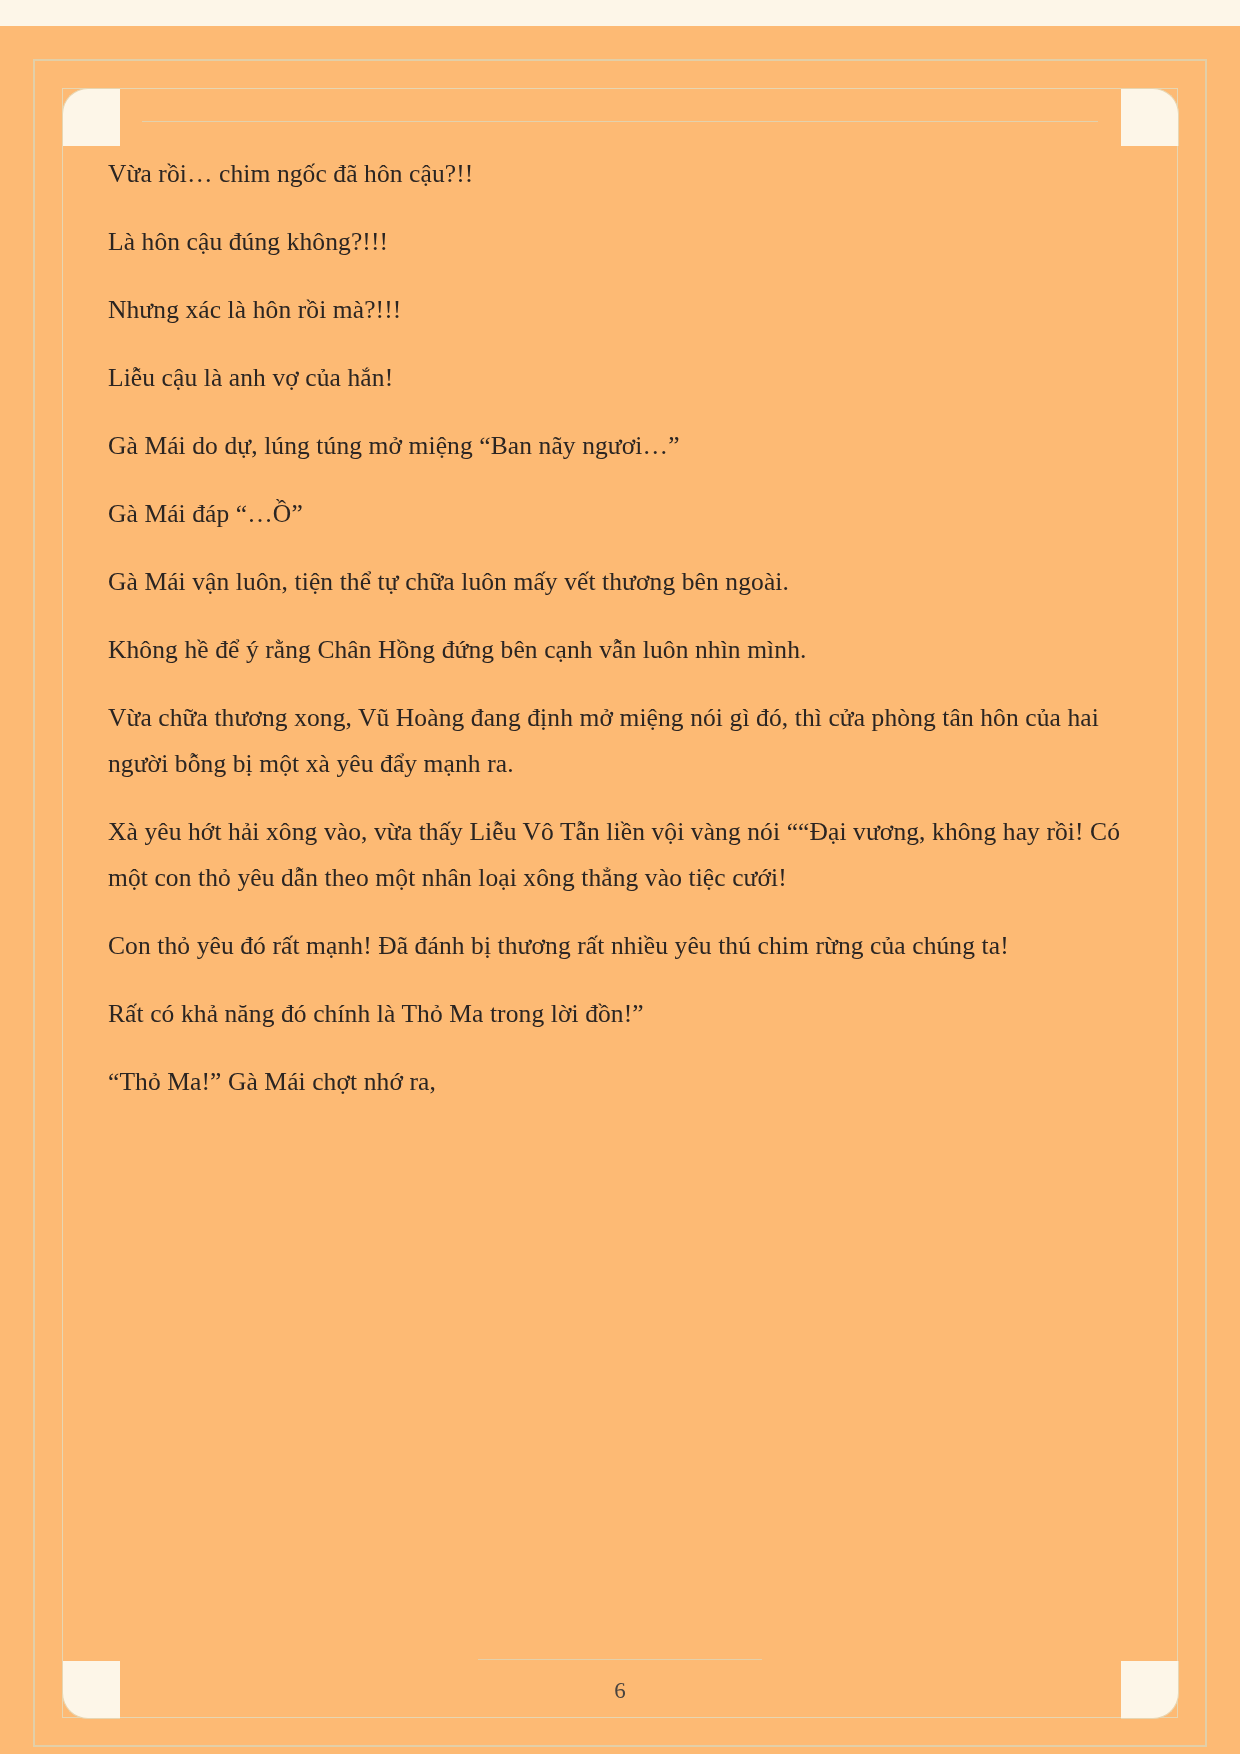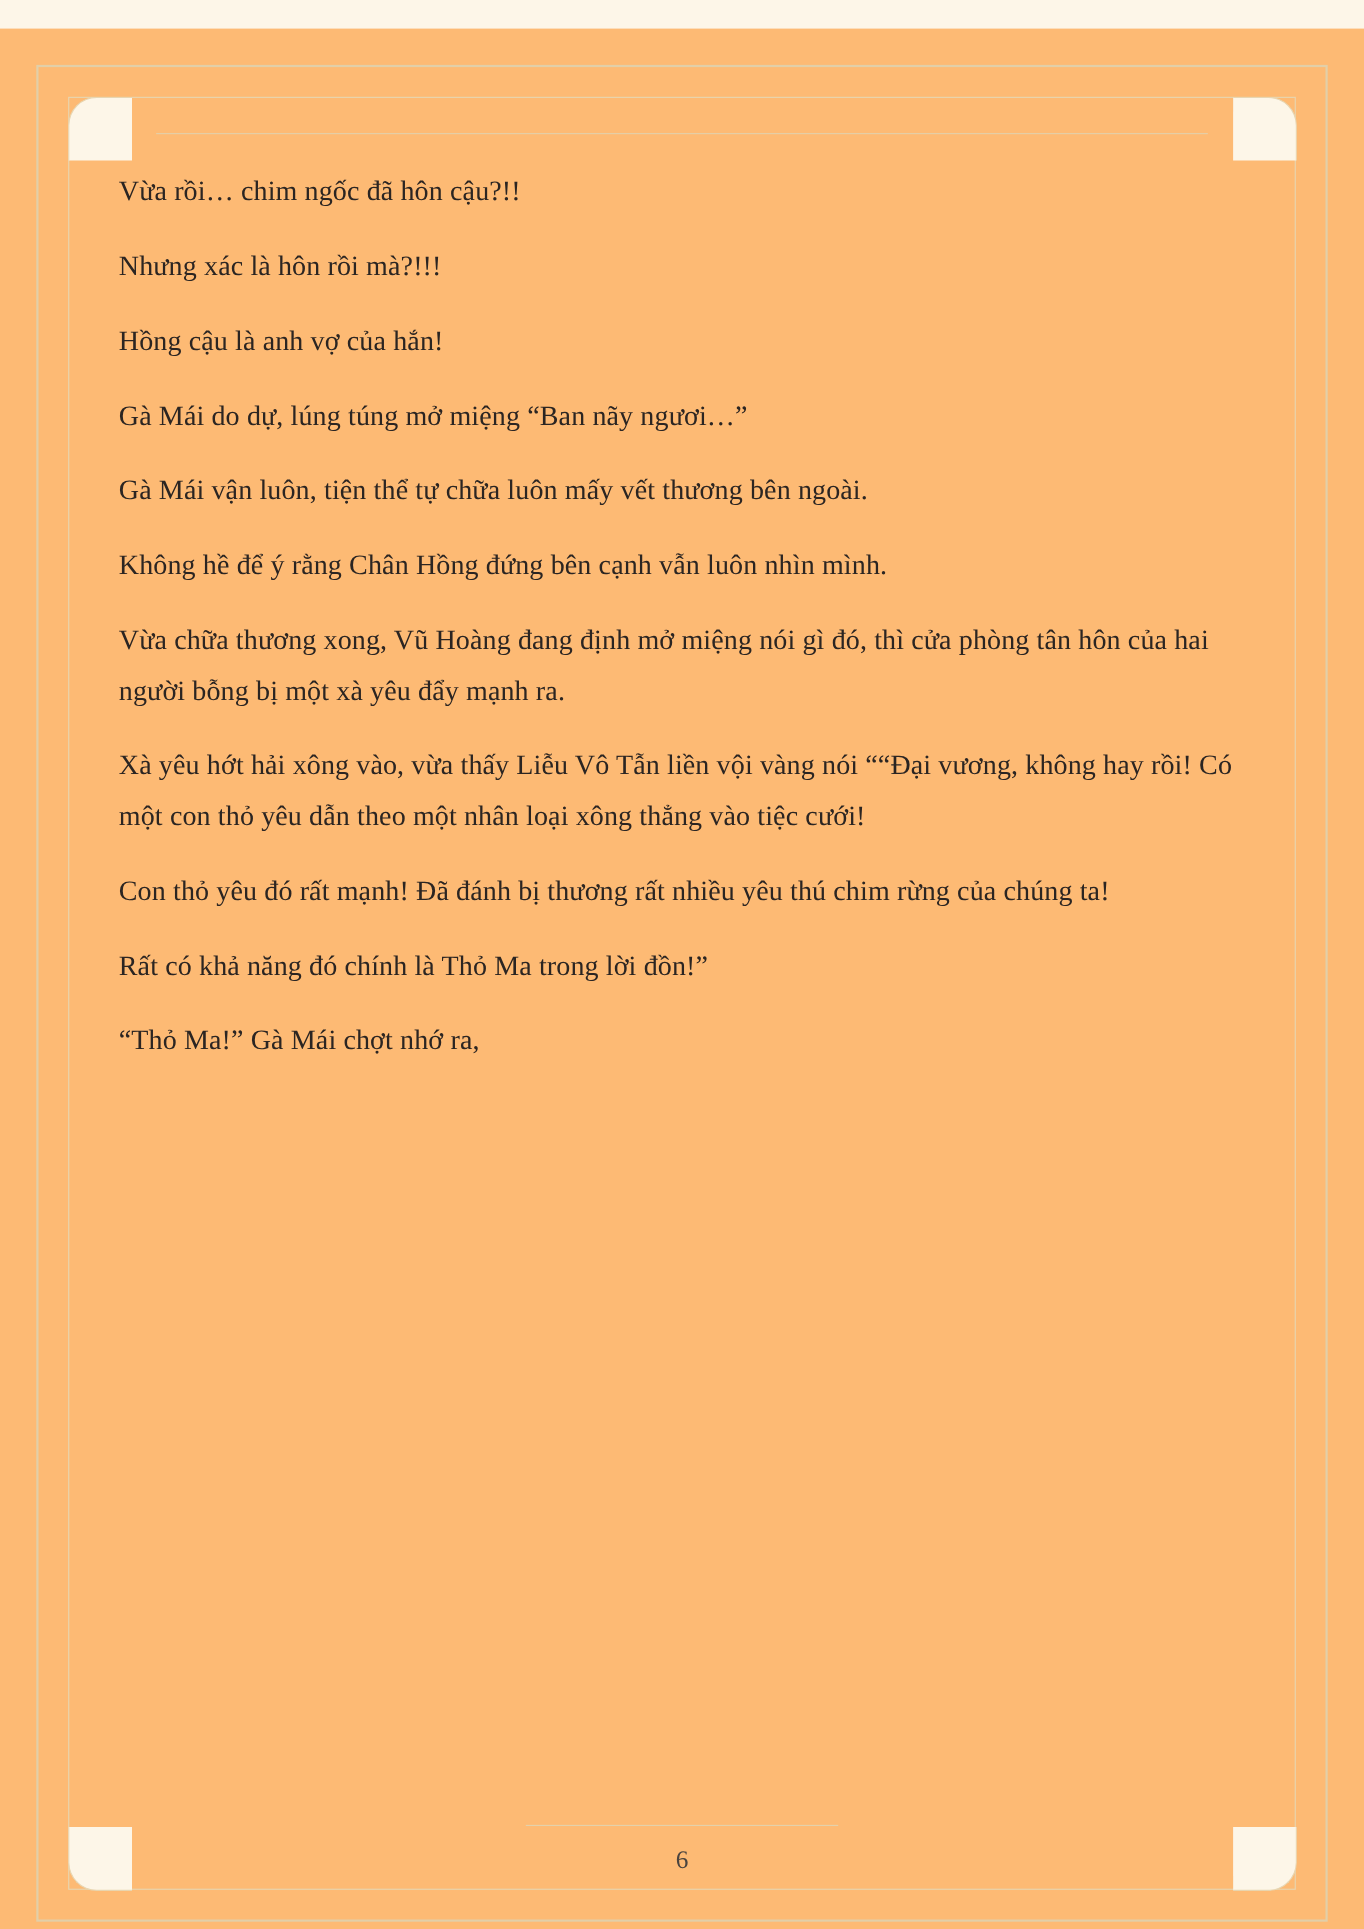--- a/index.html
+++ b/index.html
@@ -134,23 +134,25 @@
     <span class="corner tr"></span>
     <span class="corner bl"></span>
     <span class="corner br"></span>
   </div>
 
   <div class="rule top"></div>
   <div class="rule bottom"></div>
 
   <div class="content">
     <p class="para">Vừa rồi… chim ngốc đã hôn cậu?!!</p>
+    <p class="para">Là hôn cậu đúng không?!!!</p>
     <p class="para">Nhưng xác là hôn rồi mà?!!!</p>
-    <p class="para">Hồng cậu là anh vợ của hắn!</p>
+    <p class="para">Liễu cậu là anh vợ của hắn!</p>
     <p class="para">Gà Mái do dự, lúng túng mở miệng “Ban nãy ngươi…”</p>
+    <p class="para">Gà Mái đáp “…Ồ”</p>
     <p class="para">Gà Mái vận luôn, tiện thể tự chữa luôn mấy vết thương bên ngoài.</p>
     <p class="para">Không hề để ý rằng Chân Hồng đứng bên cạnh vẫn luôn nhìn mình.</p>
     <p class="para">Vừa chữa thương xong, Vũ Hoàng đang định mở miệng nói gì đó, thì cửa phòng tân hôn của hai người bỗng bị một xà yêu đẩy mạnh ra.</p>
     <p class="para">Xà yêu hớt hải xông vào, vừa thấy Liễu Vô Tẫn liền vội vàng nói ““Đại vương, không hay rồi! Có một con thỏ yêu dẫn theo một nhân loại xông thẳng vào tiệc cưới!</p>
     <p class="para">Con thỏ yêu đó rất mạnh! Đã đánh bị thương rất nhiều yêu thú chim rừng của chúng ta!</p>
     <p class="para">Rất có khả năng đó chính là Thỏ Ma trong lời đồn!”</p>
     <p class="para">“Thỏ Ma!” Gà Mái chợt nhớ ra,</p>
   </div>
 
   <div class="page-number">6</div>

